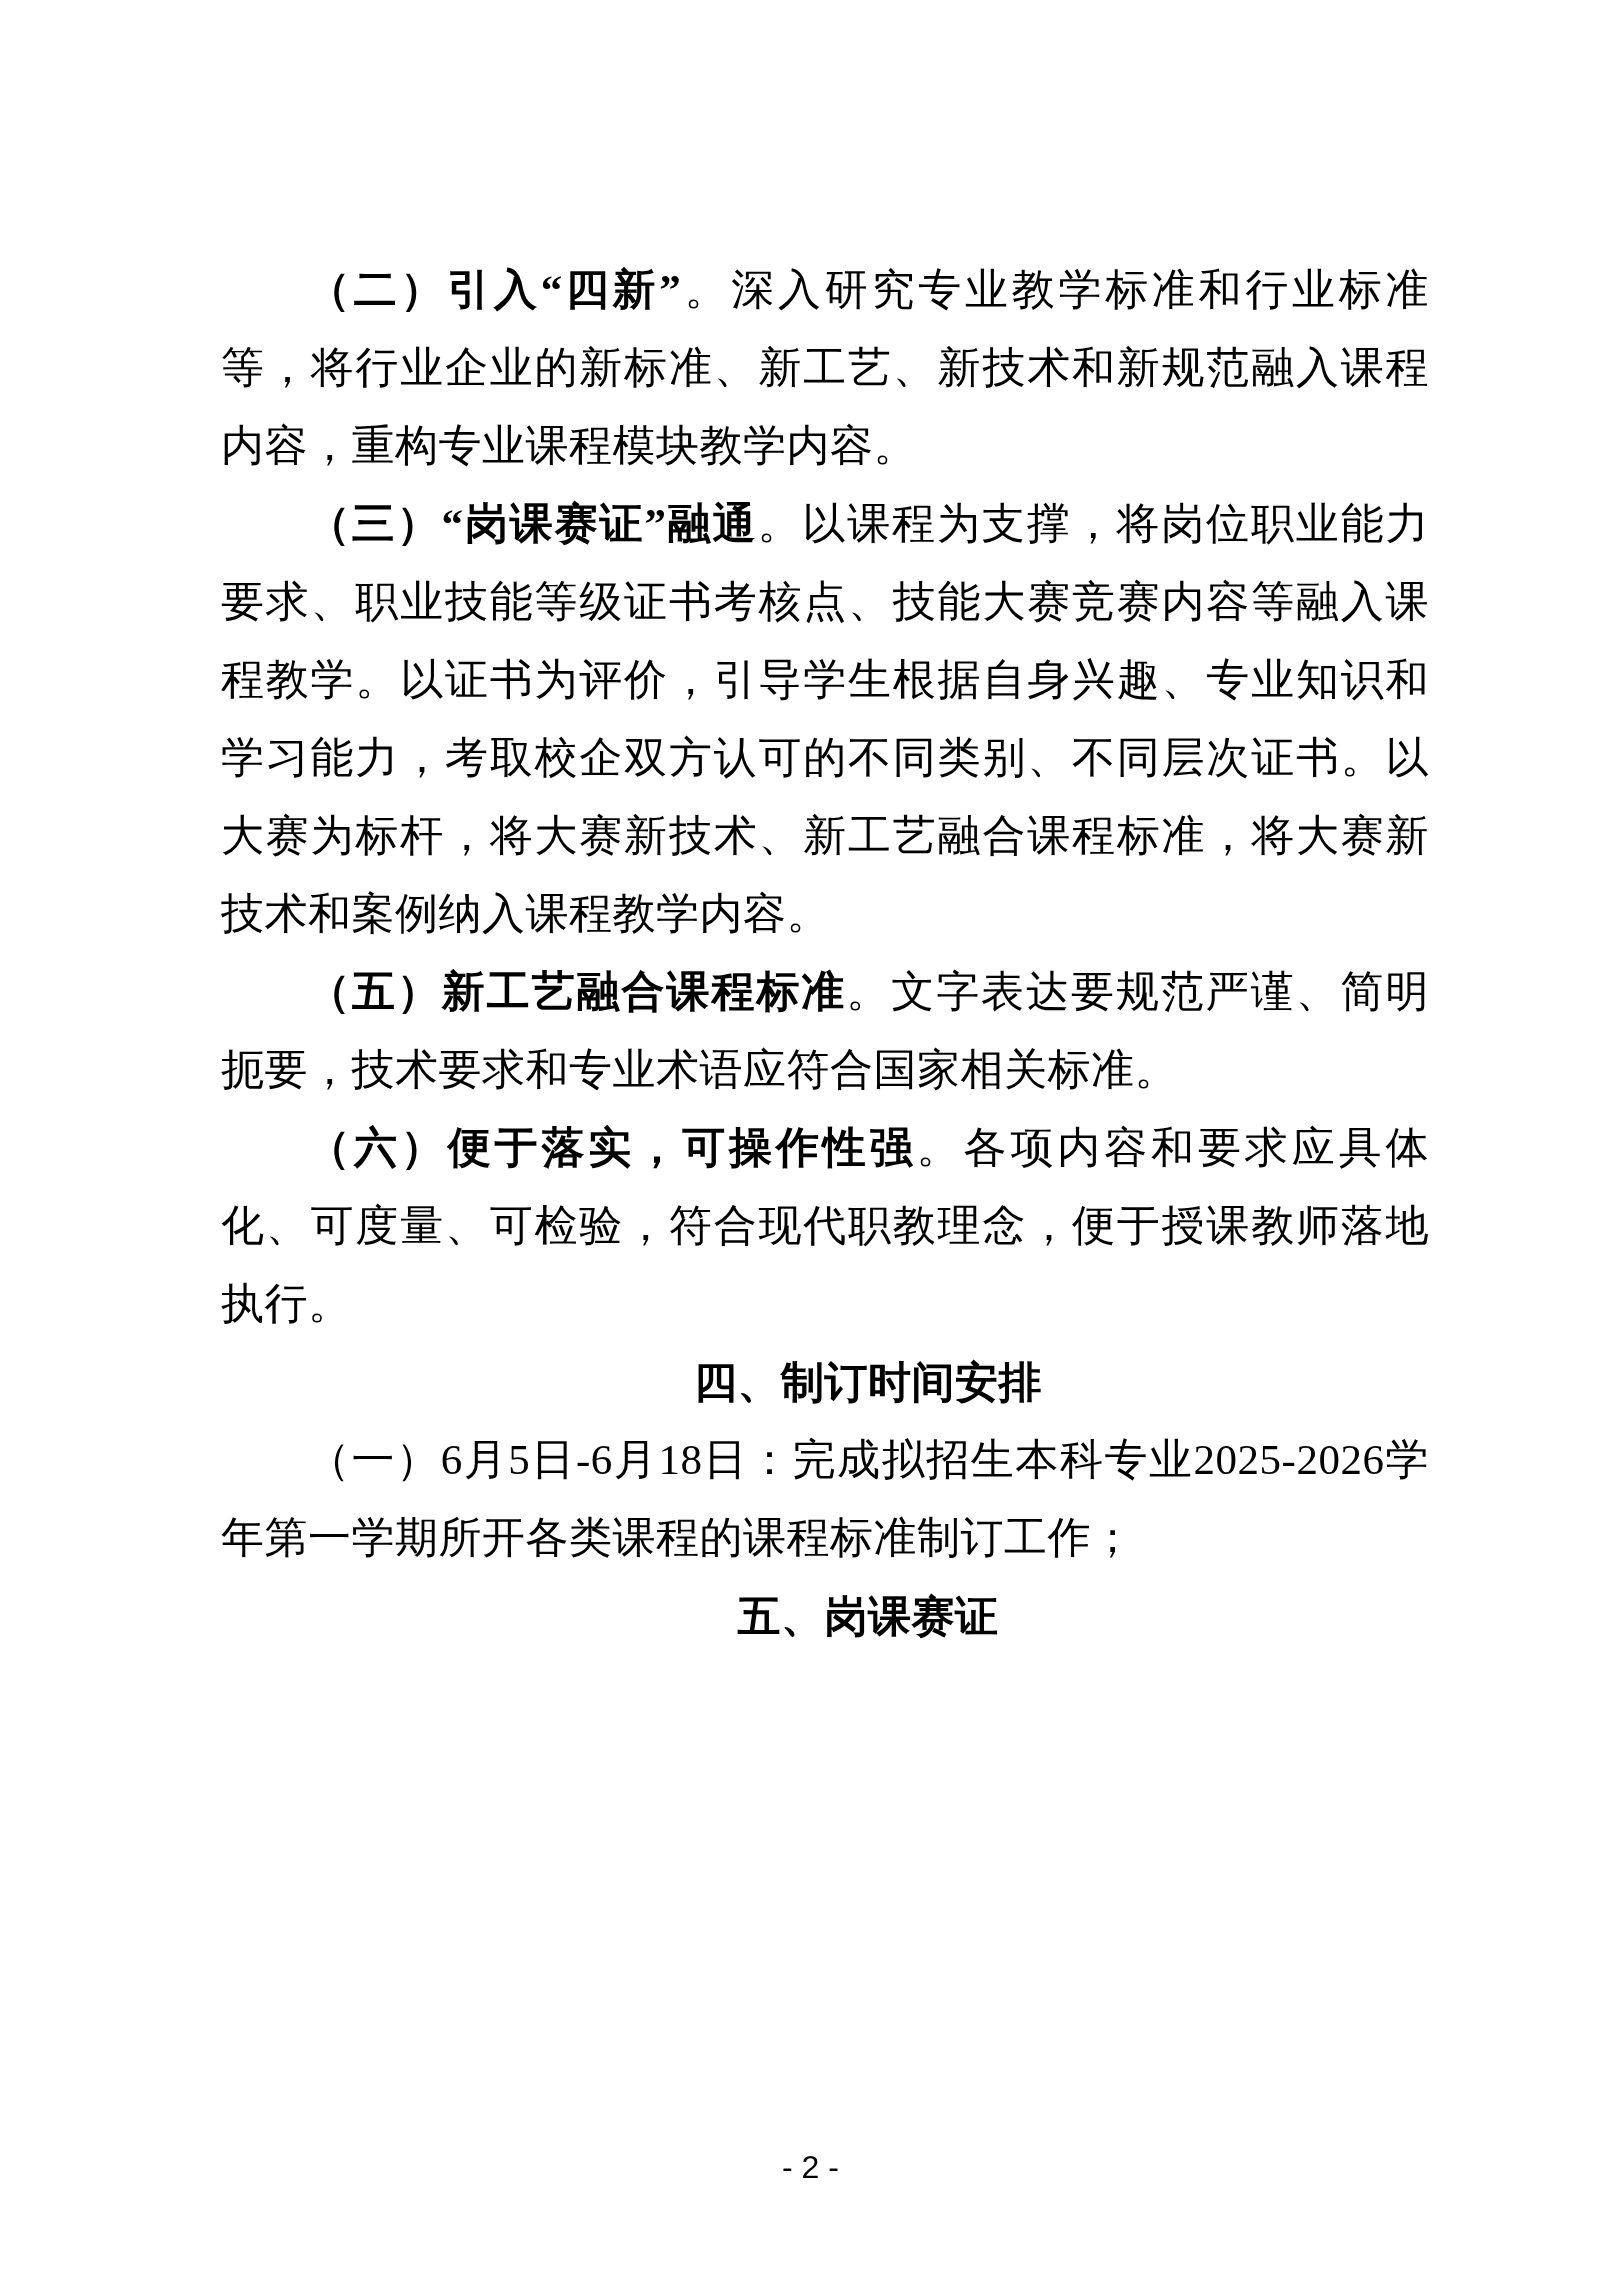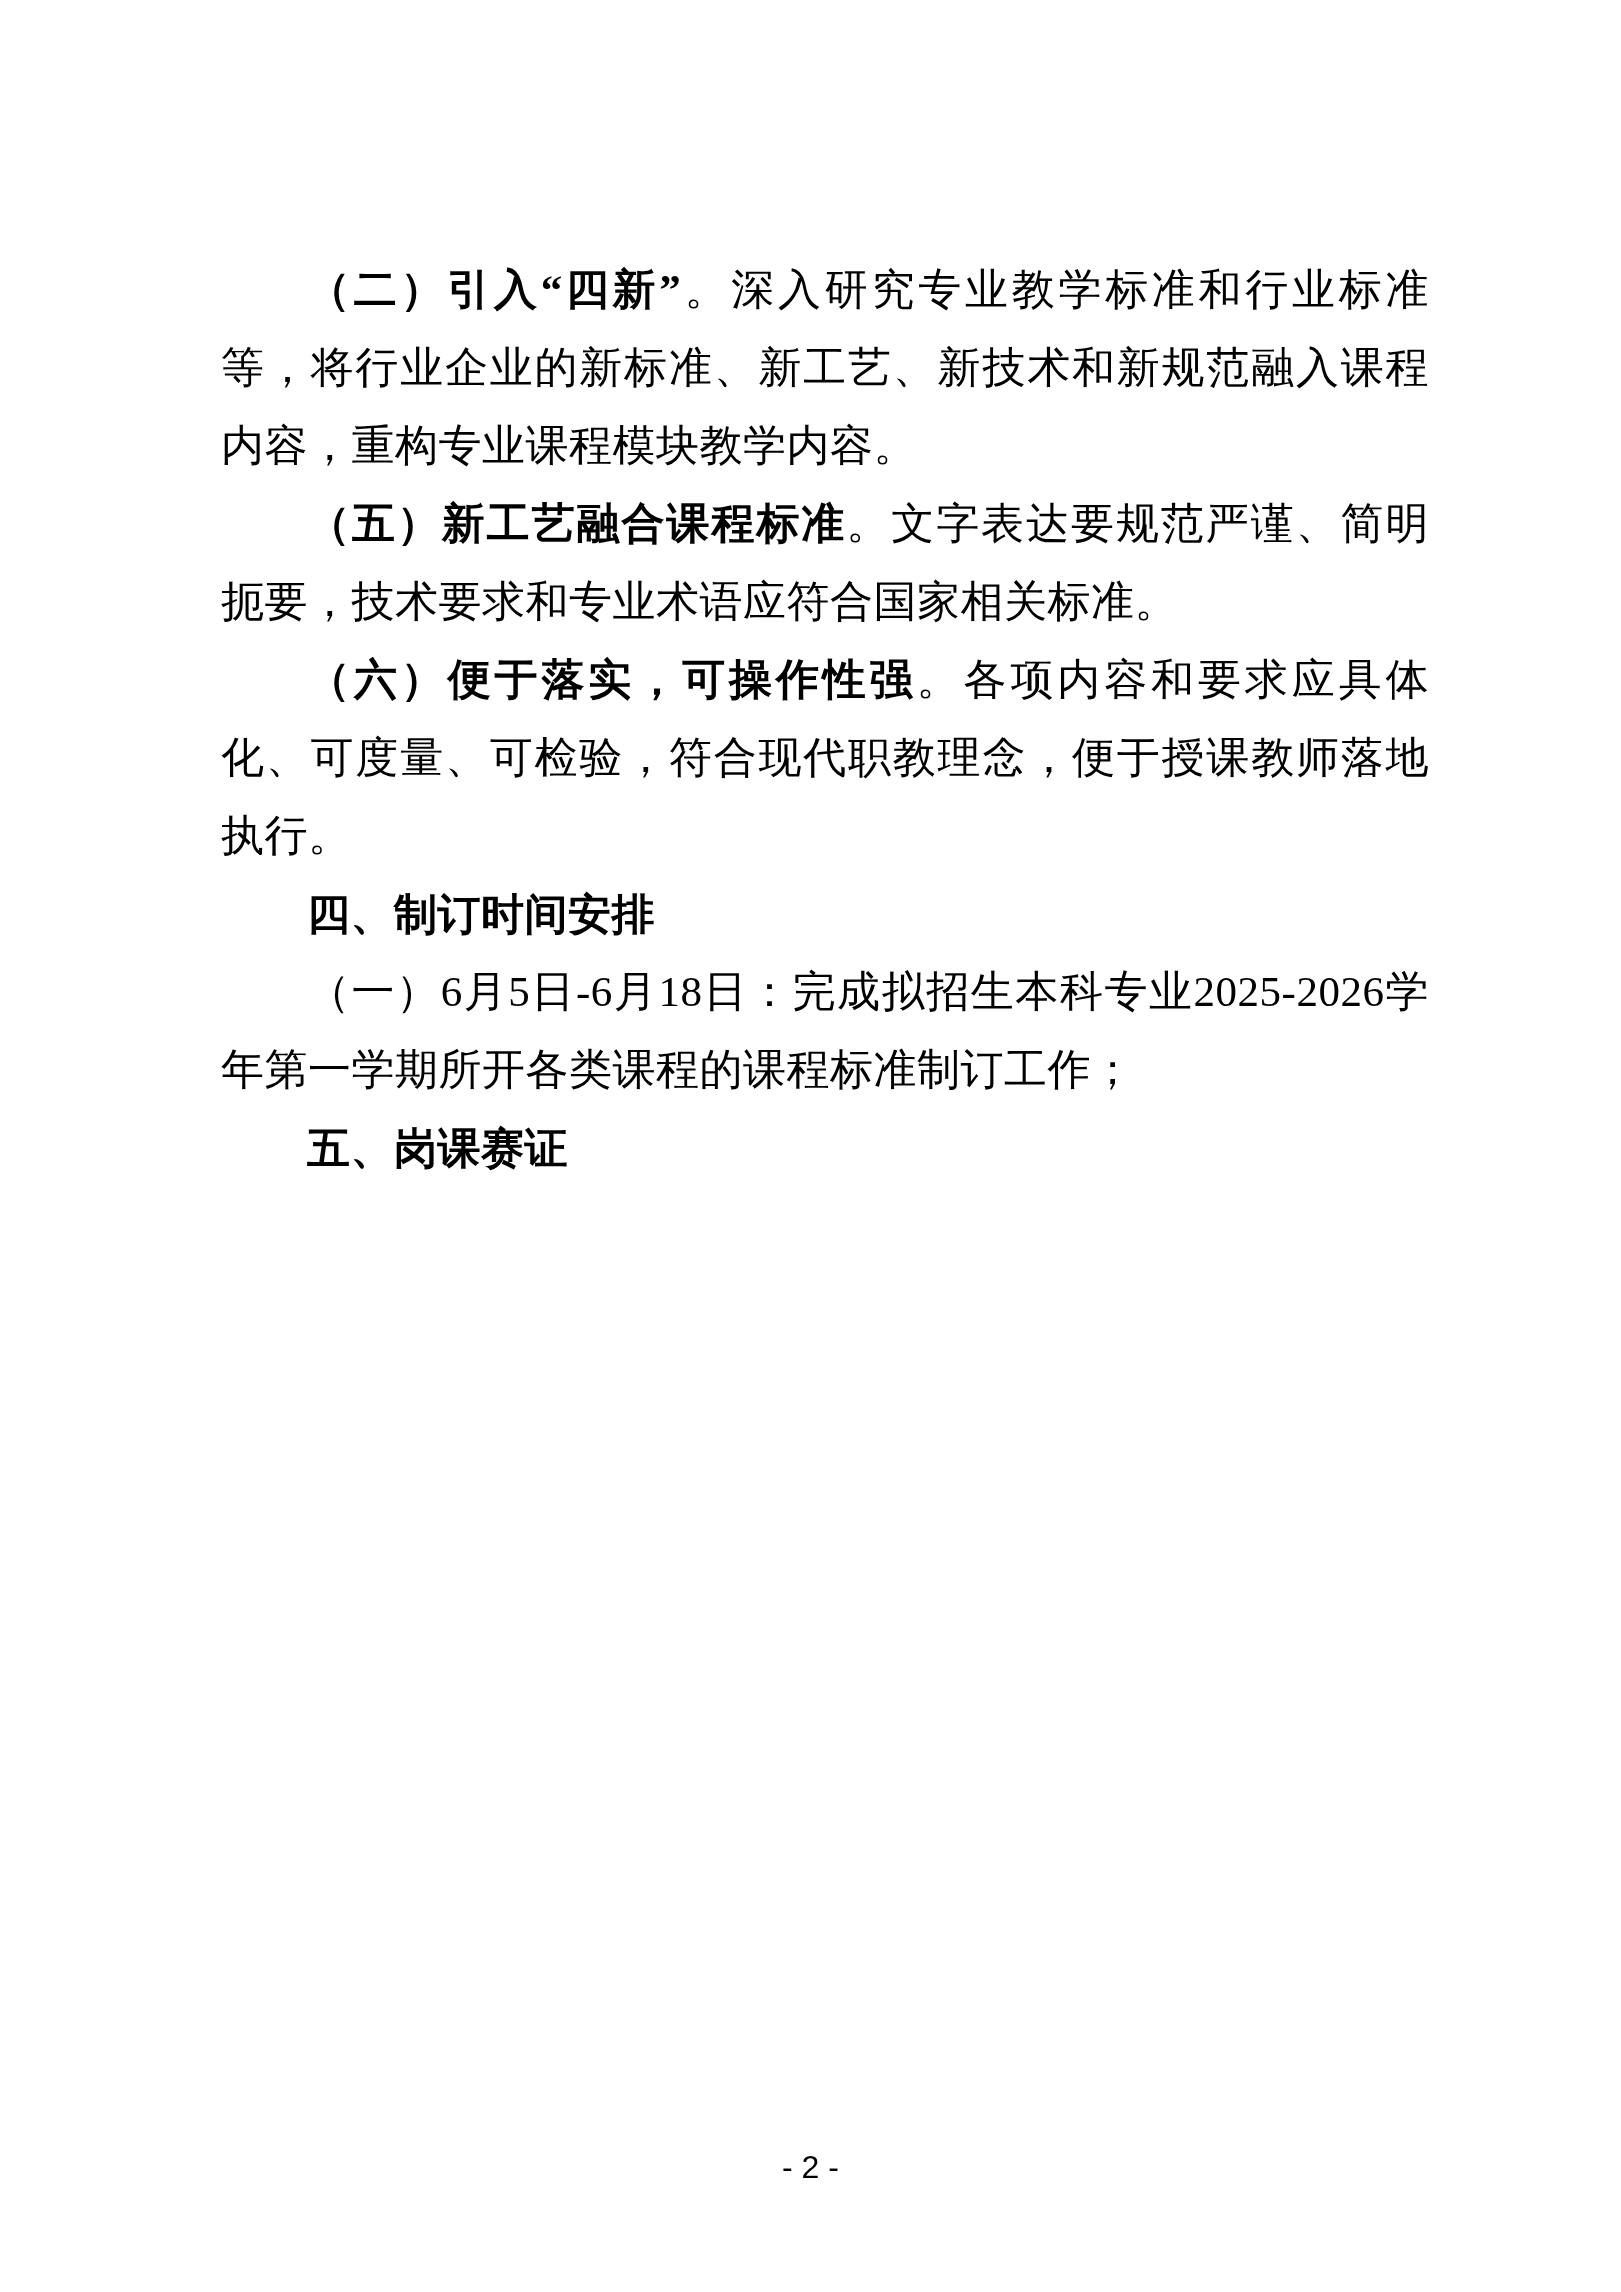--- a/index.html
+++ b/index.html
@@ -37,21 +37,21 @@
     font-weight: bold;
   }
   .section-heading {
     margin: 0;
     padding: 0;
     text-indent: 2em;
     font-size: 43px;
     line-height: 78px;
     font-weight: bold;
     font-family: "Liberation Sans", "DejaVu Sans", sans-serif;
-    text-align: left;
+    text-align: center;
   }
   .footer {
     position: absolute;
     left: 0;
     top: 2148px;
     width: 1621px;
     text-align: center;
     font-size: 32px;
     line-height: 39px;
     font-family: "Liberation Sans", "DejaVu Sans", sans-serif;
@@ -59,20 +59,21 @@
   }
 </style>
 </head>
 <body>
 
 <div class="page">
   <main class="content">
 
     <p class="para"><span class="lead">（二）引入“四新”</span><span>。深入研究专业教学标准和行业标准等，将行业企业的新标准、新工艺、新技术和新规范融入课程内容，重构专业课程模块教学内容。</span></p>
 
+    <p class="para"><span class="lead">（三）“岗课赛证”融通</span><span>。以课程为支撑，将岗位职业能力要求、职业技能等级证书考核点、技能大赛竞赛内容等融入课程教学。以证书为评价，引导学生根据自身兴趣、专业知识和学习能力，考取校企双方认可的不同类别、不同层次证书。以大赛为标杆，将大赛新技术、新工艺融合课程标准，将大赛新技术和案例纳入课程教学内容。</span></p>
 
 
     <p class="para"><span class="lead">（五）新工艺融合课程标准</span><span>。文字表达要规范严谨、简明扼要，技术要求和专业术语应符合国家相关标准。</span></p>
 
     <p class="para"><span class="lead">（六）便于落实，可操作性强</span><span>。各项内容和要求应具体化、可度量、可检验，符合现代职教理念，便于授课教师落地执行。</span></p>
 
     <h2 class="section-heading">四、制订时间安排</h2>
 
     <p class="para">（一）6月5日-6月18日：完成拟招生本科专业2025-2026学年第一学期所开各类课程的课程标准制订工作；</p>
 

